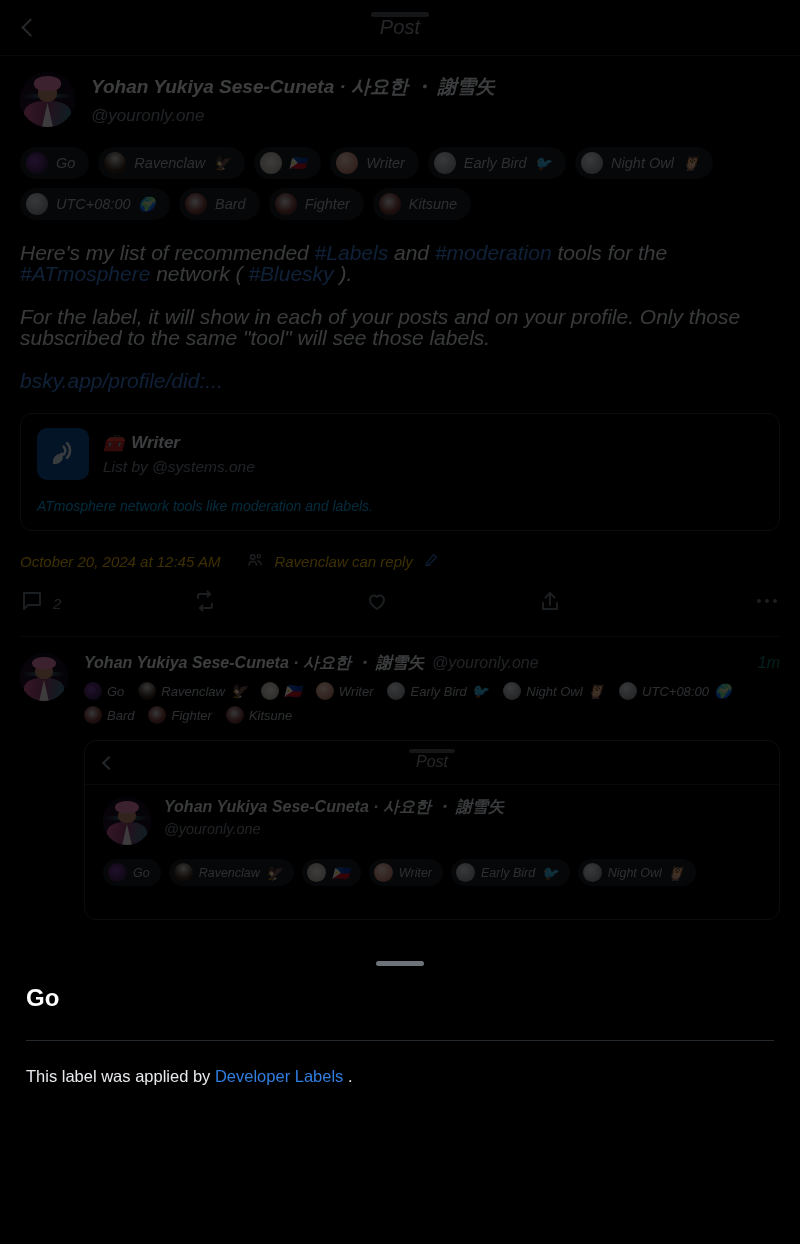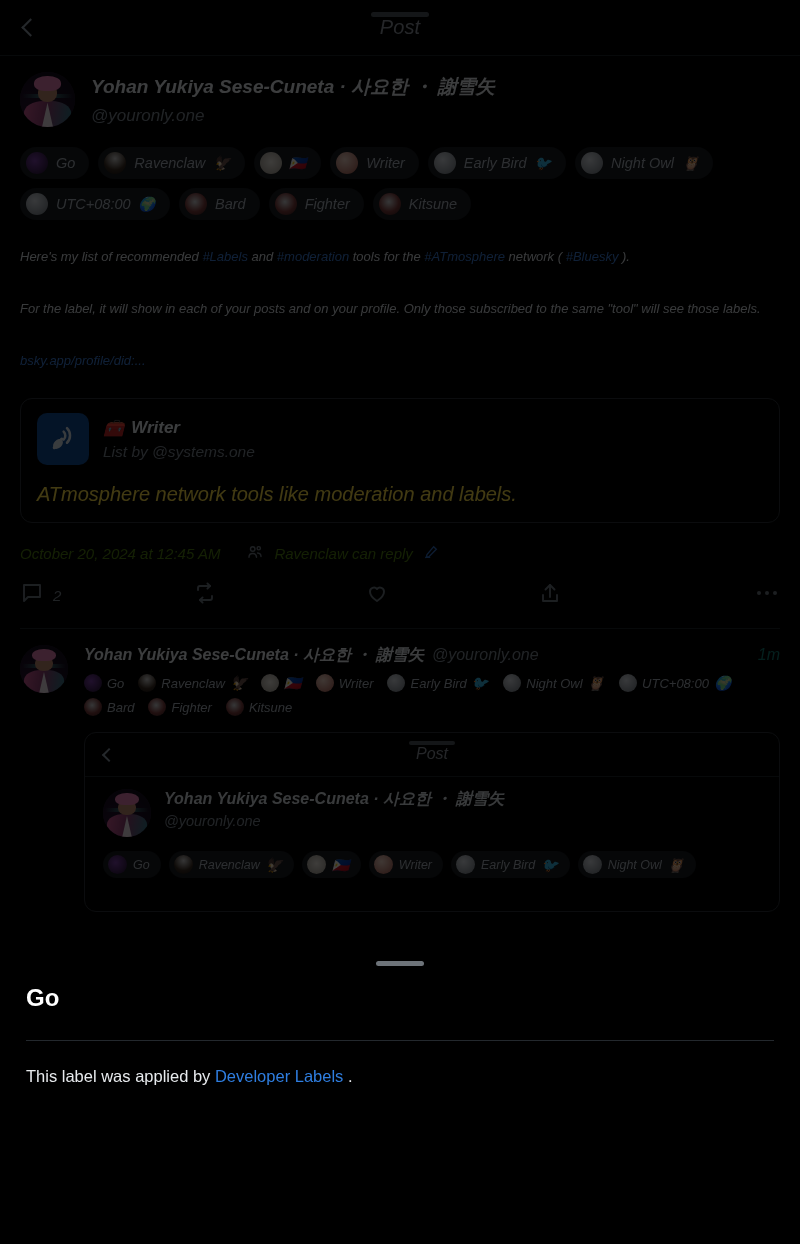--- a/index.html
+++ b/index.html
@@ -93,21 +93,21 @@
   
   .cav-go      { background: radial-gradient(circle at 40% 40%, #7b3fa8, #1b0d26); }
   .cav-raven   { background: radial-gradient(circle at 50% 30%, #cfcfcf 0%, #3a2c22 60%, #14100c 100%); }
   .cav-ph      { background: radial-gradient(circle at 50% 45%, #efeae2, #9c968c); }
   .cav-writer  { background: radial-gradient(circle at 40% 35%, #f4d6c8, #a3564a); }
   .cav-moon    { background: radial-gradient(circle at 40% 35%, #d8dde3, #6e757d); }
   .cav-bard    { background: radial-gradient(circle at 45% 40%, #cfd3d6 0%, #7c3b3b 55%, #2a1a1a 100%); }
 
   .post-text {
     margin-top: 22px;
-    font-size: 13px; line-height: 30px; color: #d9dee3;
+    font-size: 21px; line-height: 21px; color: #d9dee3;
   }
   .post-text p { margin-bottom: 22px; }
   .lnk { color: #3a7bd5; }
 
   
   .embed {
     margin-top: 4px;
     border: 1px solid #2a2f35; border-radius: 12px;
     padding: 14px 16px 16px 16px;
   }
@@ -115,26 +115,26 @@
   .embed-icon {
     width: 52px; height: 52px; border-radius: 10px; flex: none;
     background: #0f4c96;
     display: flex; align-items: center; justify-content: center;
   }
   .embed-title {
     font-size: 17px; font-weight: bold; color: #e4e9ee;
     display: flex; align-items: center; gap: 7px;
   }
   .embed-sub { font-size: 15.5px; color: #7d8690; margin-top: 4px; }
-  .embed-desc { font-size: 20px; color: #fde047; margin-top: 18px; }
+  .embed-desc { font-size: 14px; color: #0ea5e9; margin-top: 18px; }
 
   
   .meta-row {
     display: flex; align-items: center; gap: 10px;
-    margin-top: 20px; font-size: 15px; color: #4d7c0f;
+    margin-top: 20px; font-size: 15px; color: #eab308;
   }
   .meta-row .sep { width: 6px; }
 
   
   .actions {
     display: flex; align-items: center;
     margin-top: 16px; padding-bottom: 18px;
     border-bottom: 1px solid #1c2126;
   }
   .act { flex: 1; display: flex; align-items: center; gap: 9px; }

